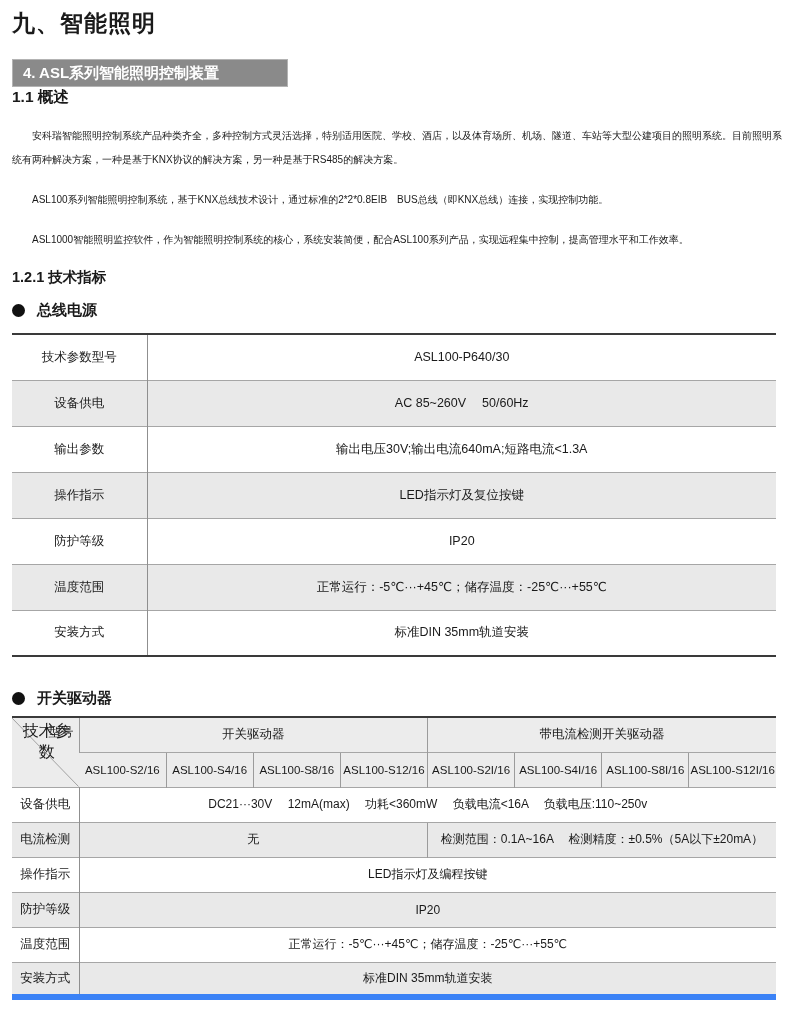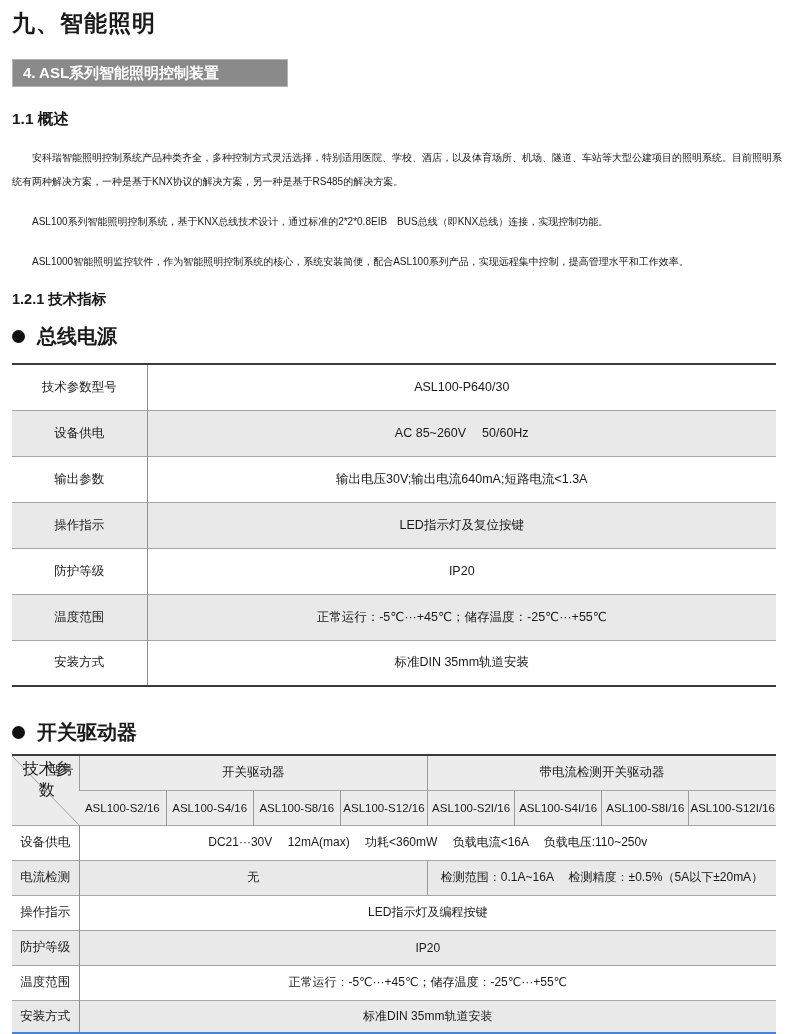--- a/index.html
+++ b/index.html
@@ -15,32 +15,32 @@
 
   .badge {
     margin-top: 20px; display: inline-block;
     background: #8a8a8a; color: #ffffff;
     border: 1px solid #b3b3b3;
     font-size: 15px; font-weight: bold;
     line-height: 26px; height: 28px;
     padding: 0 12px 0 10px; min-width: 276px;
   }
 
-  .h-overview { margin-top: 22px; font-size: 15.5px; font-weight: bold; }
+  .h-overview { font-size: 15.5px; font-weight: bold; }
 
   .paras { margin-top: 12px; }
   .paras p {
     font-size: 10px; line-height: 24px; margin-top: 16px;
     text-indent: 2em; text-align: justify;
   }
 
   .h-system { margin-top: 42px; font-size: 16.5px; font-weight: bold; }
   .h-tech   { margin-top: 16px; font-size: 14.5px; font-weight: bold; }
 
-  .bullet-head { display: flex; align-items: center; font-size: 20px; font-weight: bold; font-family: Liberation Serif, serif; }
+  .bullet-head { display: flex; align-items: center; font-size: 15px; font-weight: bold; font-family: Liberation Serif, serif; }
   .bullet-head.first  { margin-top: 14px; }
   .bullet-head.second { margin-top: 32px; }
   .dot {
     width: 13px; height: 13px; border-radius: 50%;
     background: #111; display: inline-block; margin-right: 12px; flex: 0 0 auto;
   }
 
   table { border-collapse: collapse; table-layout: fixed; width: 764px; }
   .t1 { margin-top: 13px; border-top: 2px solid #3a3a3a; border-bottom: 2px solid #3a3a3a; }
   .t2 { margin-top: 8px;  border-top: 2px solid #3a3a3a; border-bottom: 6px solid #3b82f6; }

